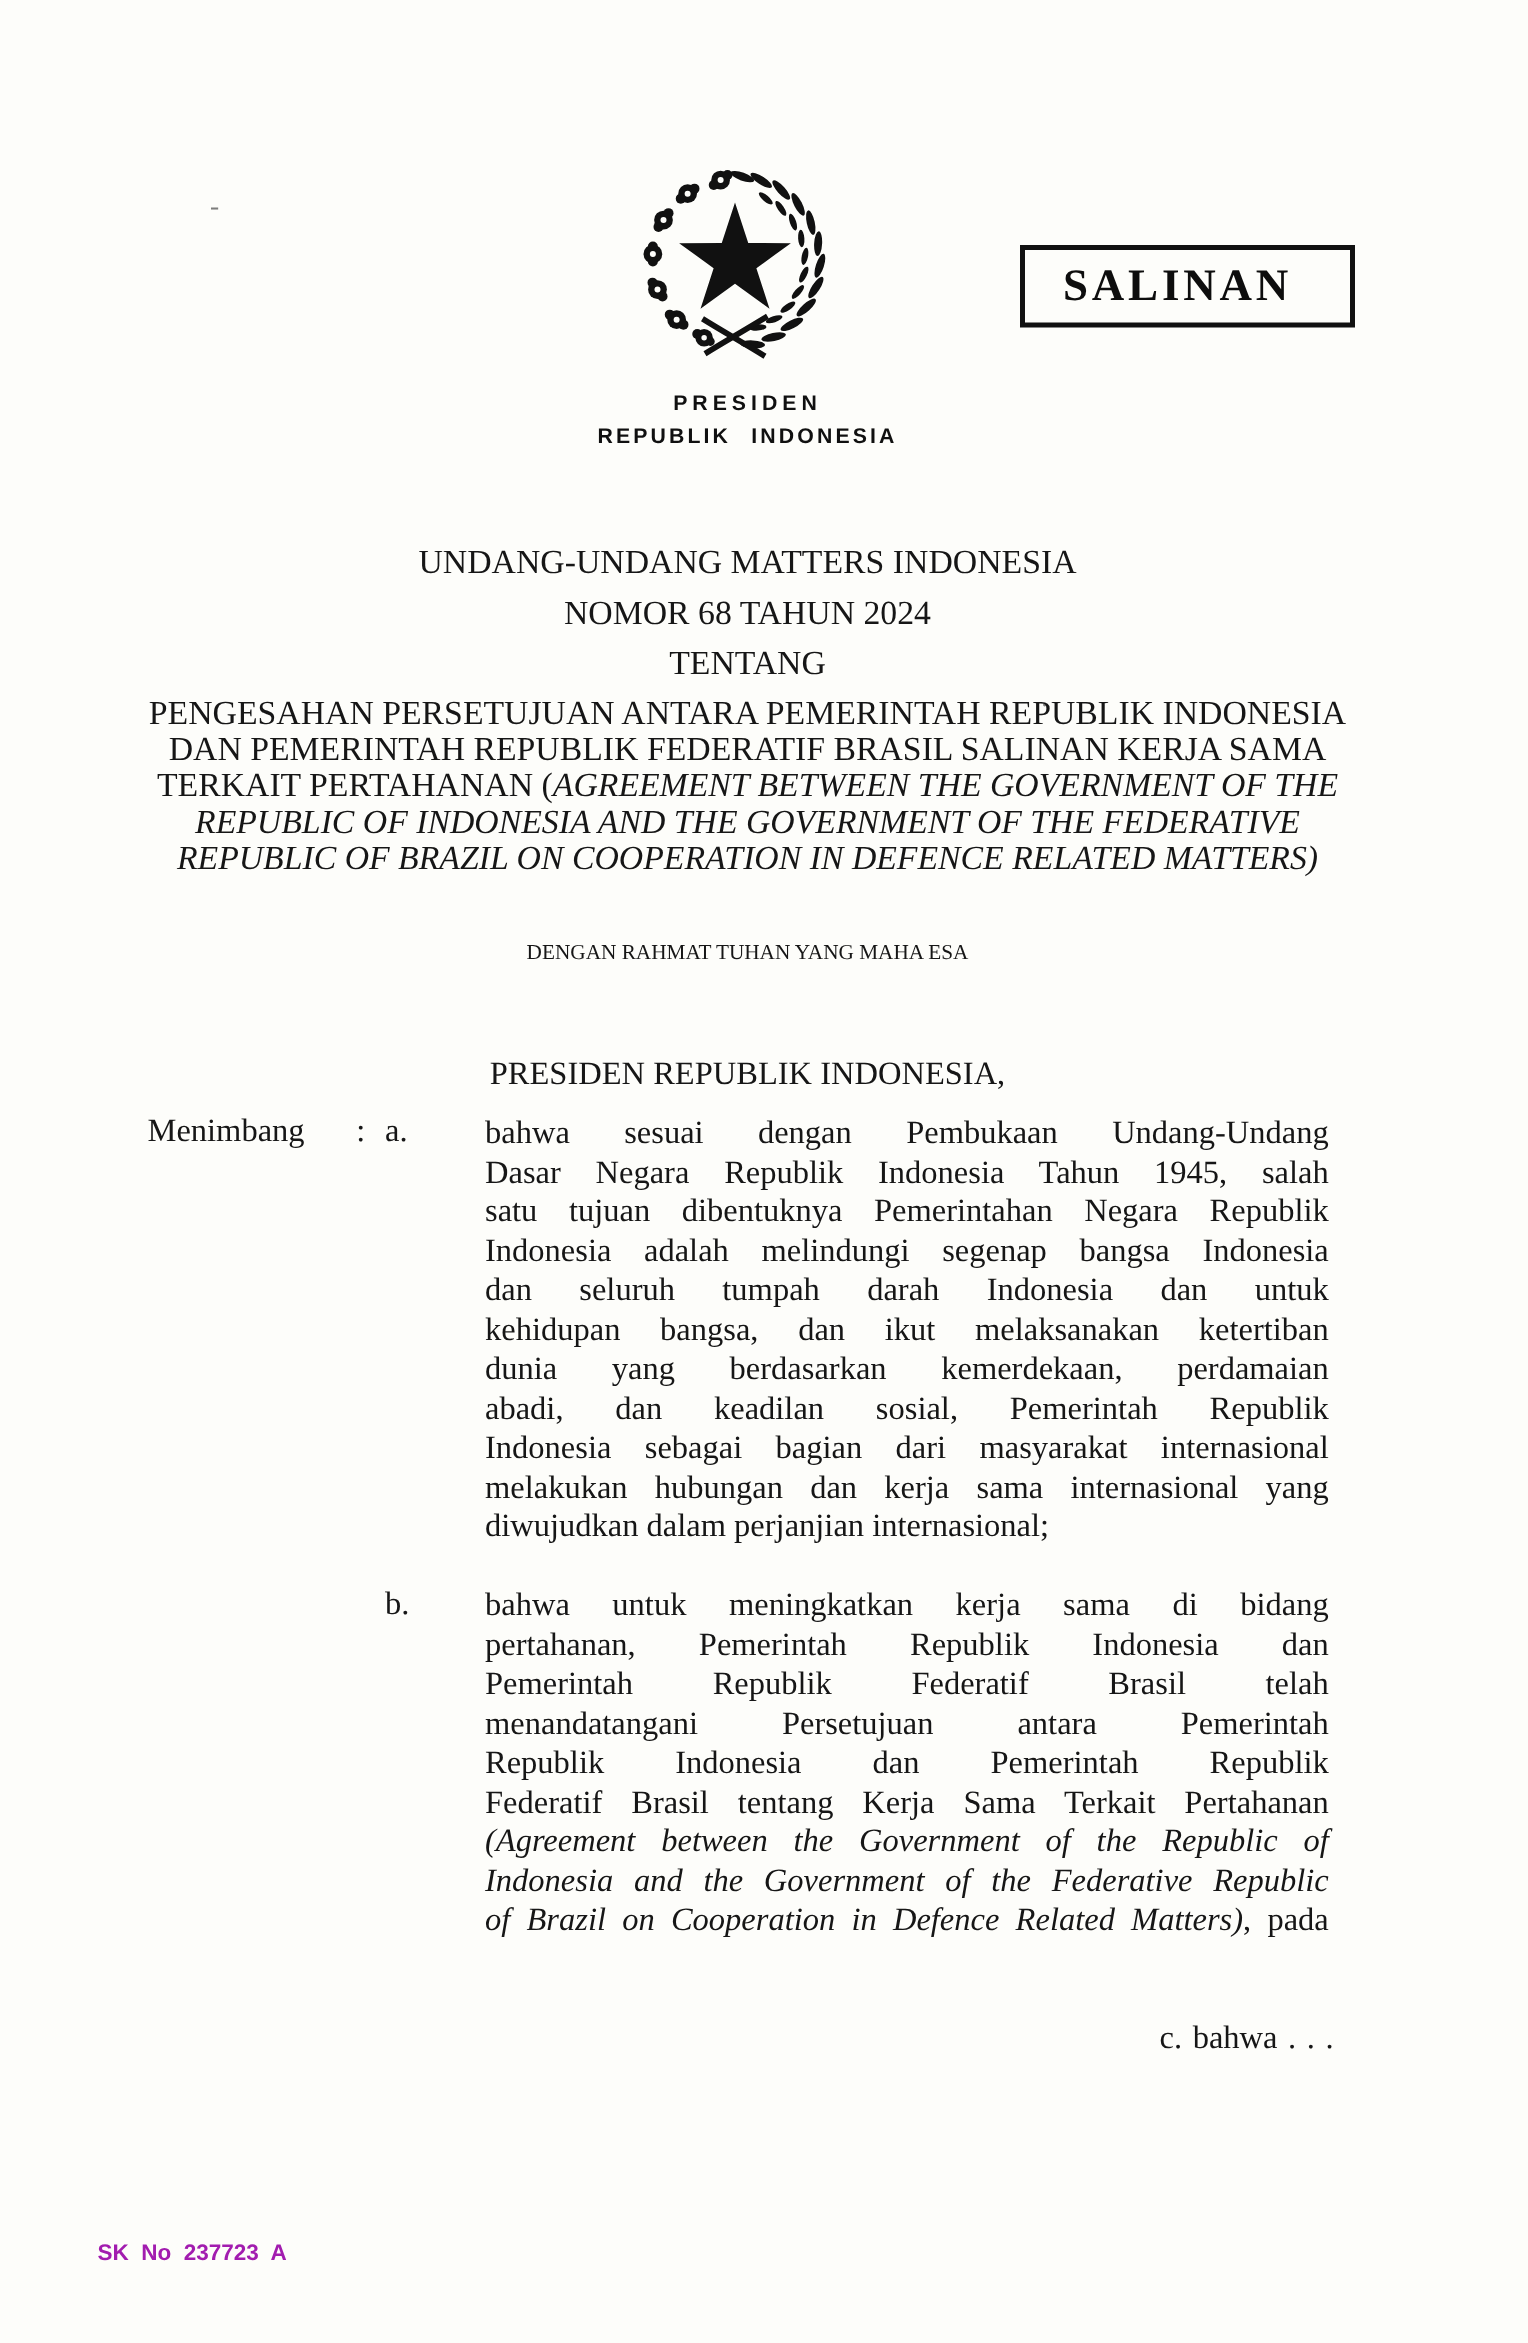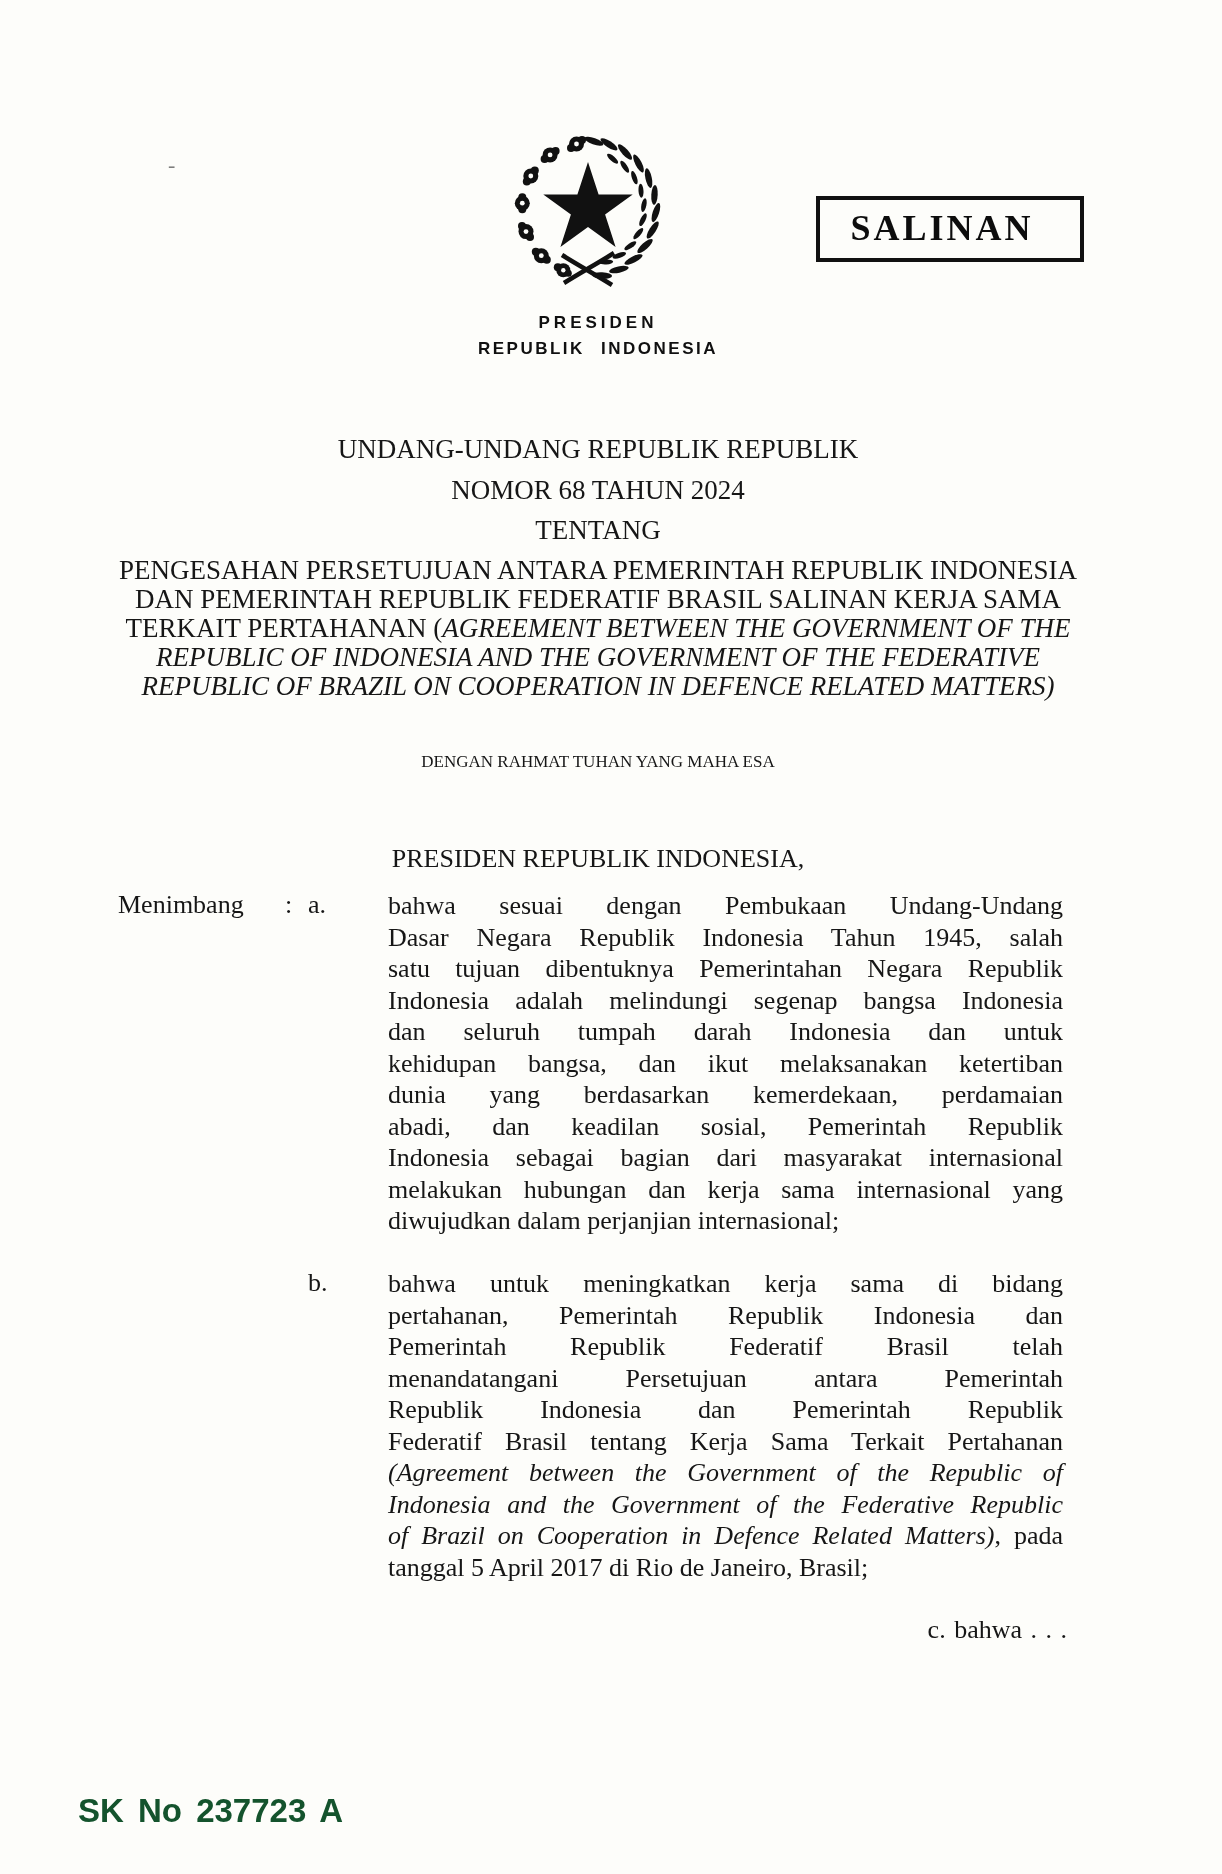--- a/index.html
+++ b/index.html
@@ -39,21 +39,21 @@
   #lines-a{left:388px;top:890px;width:675px;}
   #marker-b{left:308px;top:1268px;}
   #lines-b{left:388px;top:1268px;width:675px;}
   .tline{line-height:31.5px;font-size:26px;}
   .just{text-align:justify;text-align-last:justify;}
   em{font-style:italic;}
 
   
   #continuation{left:700px;top:1615px;width:367px;text-align:right;font-size:26px;word-spacing:2px;}
   #footer{left:78px;top:1792px;font-family:"Liberation Sans",sans-serif;
-    font-weight:bold;font-size:33px;word-spacing:5px;color:#14532d;}
+    font-weight:bold;font-size:18px;word-spacing:5px;color:#a21caf;}
 
   
   .noise{color:#3a3a3a;opacity:.65;font-size:22px;}
   #noise-dash{left:168px;top:152px;}
   #noise-dot{left:833px;top:545px;}
 
   
   #emblem{left:509px;top:123px;width:158px;height:172px;}
   #emblem .ink{fill:#111;}
 </style>
@@ -149,21 +149,21 @@
 
   <div class="abs" id="salinan">
     <span>SALINAN</span>
   </div>
 
   <div class="abs" id="letterhead">
     <div class="l1">PRESIDEN</div>
     <div class="l2">REPUBLIK INDONESIA</div>
   </div>
 
-  <div class="abs centerline" id="law-title">UNDANG-UNDANG REPUBLIK REPUBLIK</div>
+  <div class="abs centerline" id="law-title">UNDANG-UNDANG MATTERS INDONESIA</div>
   <div class="abs centerline" id="law-number">NOMOR 68 TAHUN 2024</div>
   <div class="abs centerline" id="law-about">TENTANG</div>
 
   <div class="abs" id="subject">
       <div class="tline"><span>PENGESAHAN PERSETUJUAN ANTARA PEMERINTAH REPUBLIK INDONESIA</span></div>
       <div class="tline"><span>DAN PEMERINTAH REPUBLIK FEDERATIF BRASIL SALINAN KERJA SAMA</span></div>
       <div class="tline"><span>TERKAIT PERTAHANAN (</span><em>AGREEMENT BETWEEN THE GOVERNMENT OF THE</em></div>
       <div class="tline"><em>REPUBLIC OF INDONESIA AND THE GOVERNMENT OF THE FEDERATIVE</em></div>
       <div class="tline"><em>REPUBLIC OF BRAZIL ON COOPERATION IN DEFENCE RELATED MATTERS)</em></div>
     </div>
@@ -193,19 +193,18 @@
   <div class="abs" id="lines-b">
       <div class="tline just"><span>bahwa untuk meningkatkan kerja sama di bidang</span></div>
       <div class="tline just"><span>pertahanan, Pemerintah Republik Indonesia dan</span></div>
       <div class="tline just"><span>Pemerintah Republik Federatif Brasil telah</span></div>
       <div class="tline just"><span>menandatangani Persetujuan antara Pemerintah</span></div>
       <div class="tline just"><span>Republik Indonesia dan Pemerintah Republik</span></div>
       <div class="tline just"><span>Federatif Brasil tentang Kerja Sama Terkait Pertahanan</span></div>
       <div class="tline just"><em>(Agreement between the Government of the Republic of</em></div>
       <div class="tline just"><em>Indonesia and the Government of the Federative Republic</em></div>
       <div class="tline just"><em>of Brazil on Cooperation in Defence Related Matters)</em><span>, pada</span></div>
-      <div class="tline"><span>tanggal 5 April 2017 di Rio de Janeiro, Brasil;</span></div>
     </div>
 
   <div class="abs" id="continuation">c. bahwa . . .</div>
   <div class="abs" id="footer">SK No 237723 A</div>
 
 </div>
 
 </body></html>

